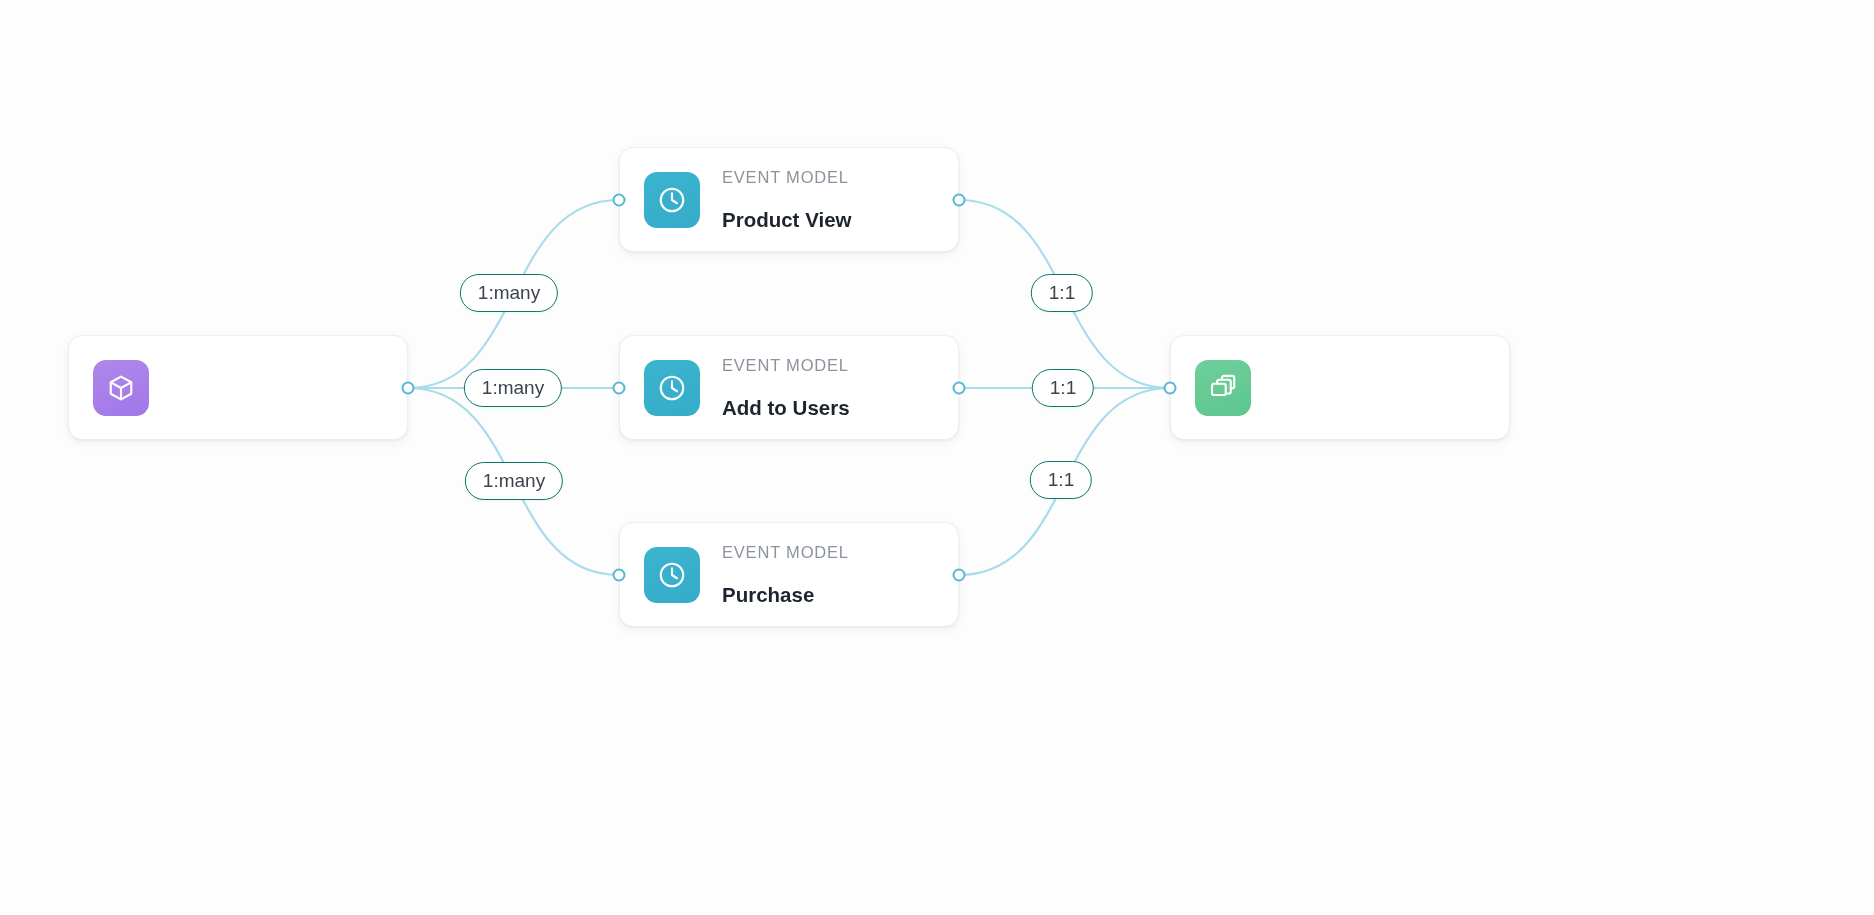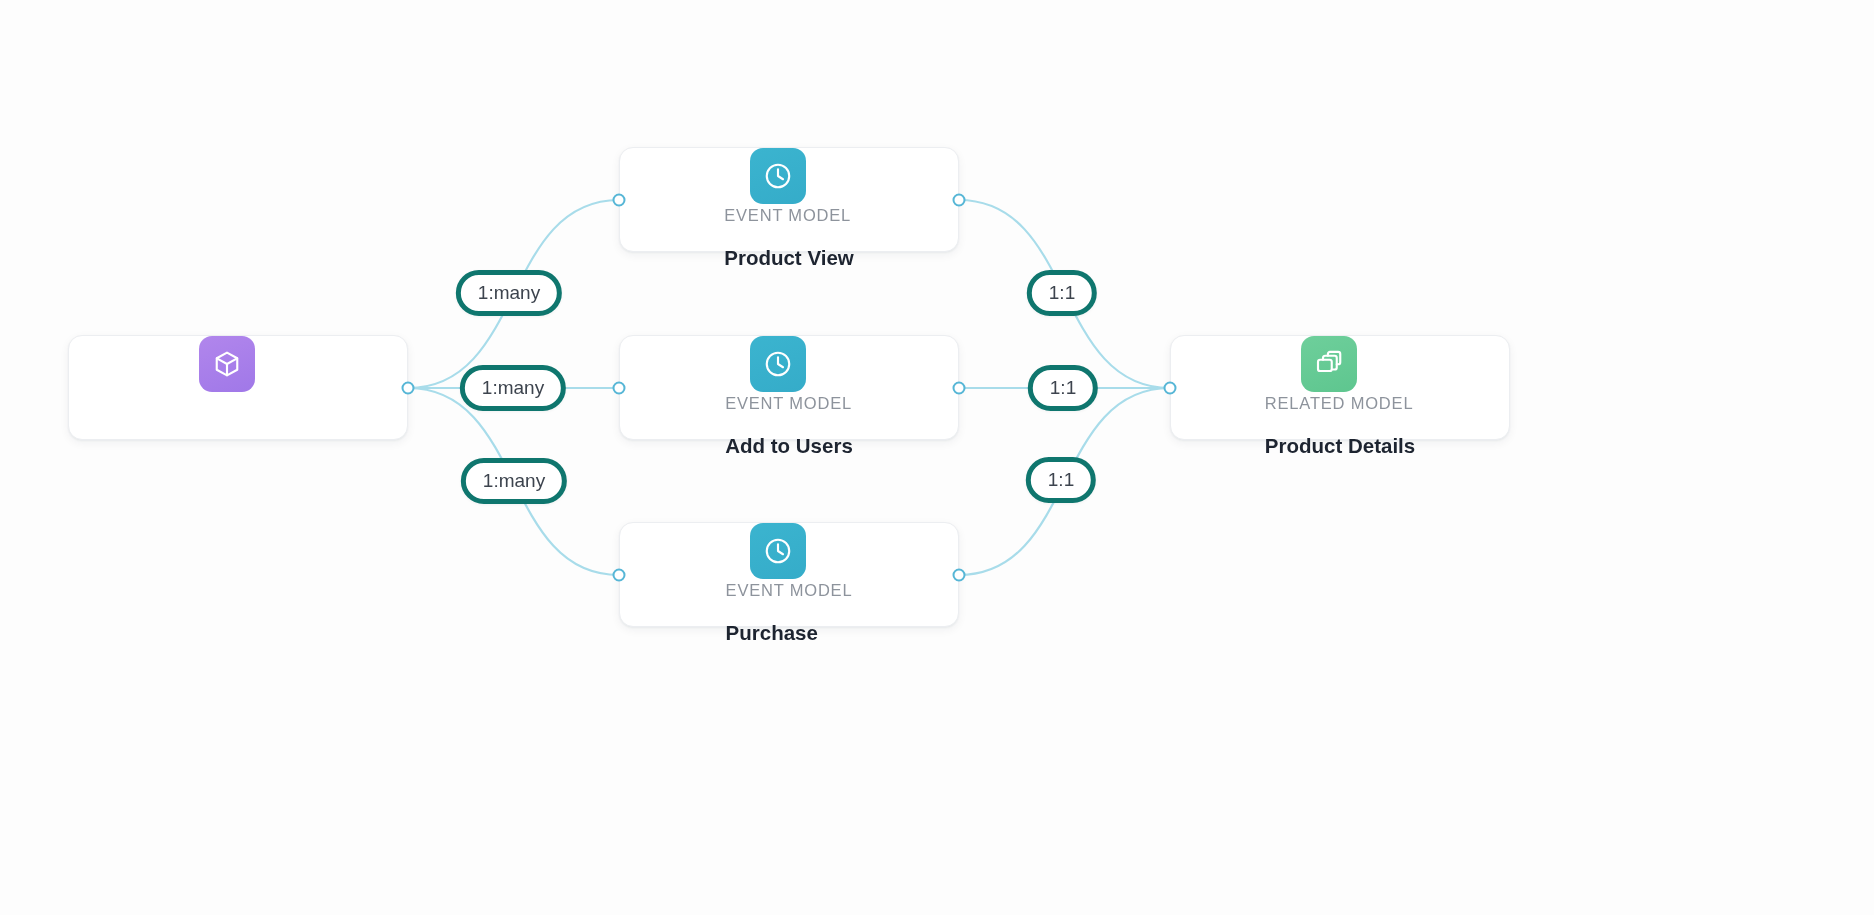--- a/index.html
+++ b/index.html
@@ -33,21 +33,20 @@
     box-sizing: border-box;
     background: #ffffff;
     border: 1px solid #eceef1;
     border-radius: 14px;
     box-shadow: 0 3px 10px rgba(22,33,50,0.055),
                 0 1px 2px rgba(22,33,50,0.05);
     display: flex;
     align-items: center;
     padding: 0 24px;
     z-index: 5;
-    flex-direction: column;
   }
   .node-icon {
     width: 56px;
     height: 56px;
     border-radius: 13px;
     flex: 0 0 auto;
     display: flex;
     align-items: center;
     justify-content: center;
     margin-right: 22px;
@@ -91,21 +90,21 @@
     box-sizing: border-box;
     transform: translate(-50%, -50%);
     z-index: 7;
   }
 
   
   .pill {
     position: absolute;
     transform: translate(-50%, -50%);
     background: #ffffff;
-    border: 5px solid #0f766e;
+    border: 1px solid #0f766e;
     border-radius: 999px;
     padding: 8px 17px 9px;
     font-size: 19px;
     color: #3d444e;
     line-height: 1;
     white-space: nowrap;
     box-shadow: 0 1px 3px rgba(22,33,50,0.05);
     z-index: 8;
   }
 </style>
@@ -168,24 +167,20 @@
           <div class="node-title">Purchase</div>
         </div>
       </div>
       <div class="node" style="left: 1170px; top: 335px; width: 340px; height: 105px;">
         <div class="node-icon icon-related">
           <svg width="30" height="30" viewBox="0 0 24 24">
             <rect fill="none" stroke="#ffffff" stroke-width="1.7" stroke-linecap="round" stroke-linejoin="round" x="3.2" y="8.6" width="11" height="9" rx="1.7"></rect>
             <path fill="none" stroke="#ffffff" stroke-width="1.7" stroke-linecap="round" stroke-linejoin="round" d="M7.2 8.6V7.1a1.7 1.7 0 0 1 1.7-1.7h7.6a1.7 1.7 0 0 1 1.7 1.7v7.6a1.7 1.7 0 0 1-1.7 1.7h-1.5"></path>
             <path fill="none" stroke="#ffffff" stroke-width="1.7" stroke-linecap="round" stroke-linejoin="round" d="M11.1 5.4V4a1.7 1.7 0 0 1 1.7-1.7h6.5A1.7 1.7 0 0 1 21 4v6.5a1.7 1.7 0 0 1-1.7 1.7h-1.1"></path>
           </svg>
-        </div>
-        <div class="node-text">
-          <div class="node-kicker">RELATED MODEL</div>
-          <div class="node-title">Product Details</div>
         </div>
       </div>
     </div>
   <div id="ports">
       <div class="port" style="left: 408px; top: 388px;"></div>
       <div class="port" style="left: 619px; top: 200px;"></div>
       <div class="port" style="left: 959px; top: 200px;"></div>
       <div class="port" style="left: 619px; top: 388px;"></div>
       <div class="port" style="left: 959px; top: 388px;"></div>
       <div class="port" style="left: 619px; top: 575px;"></div>

